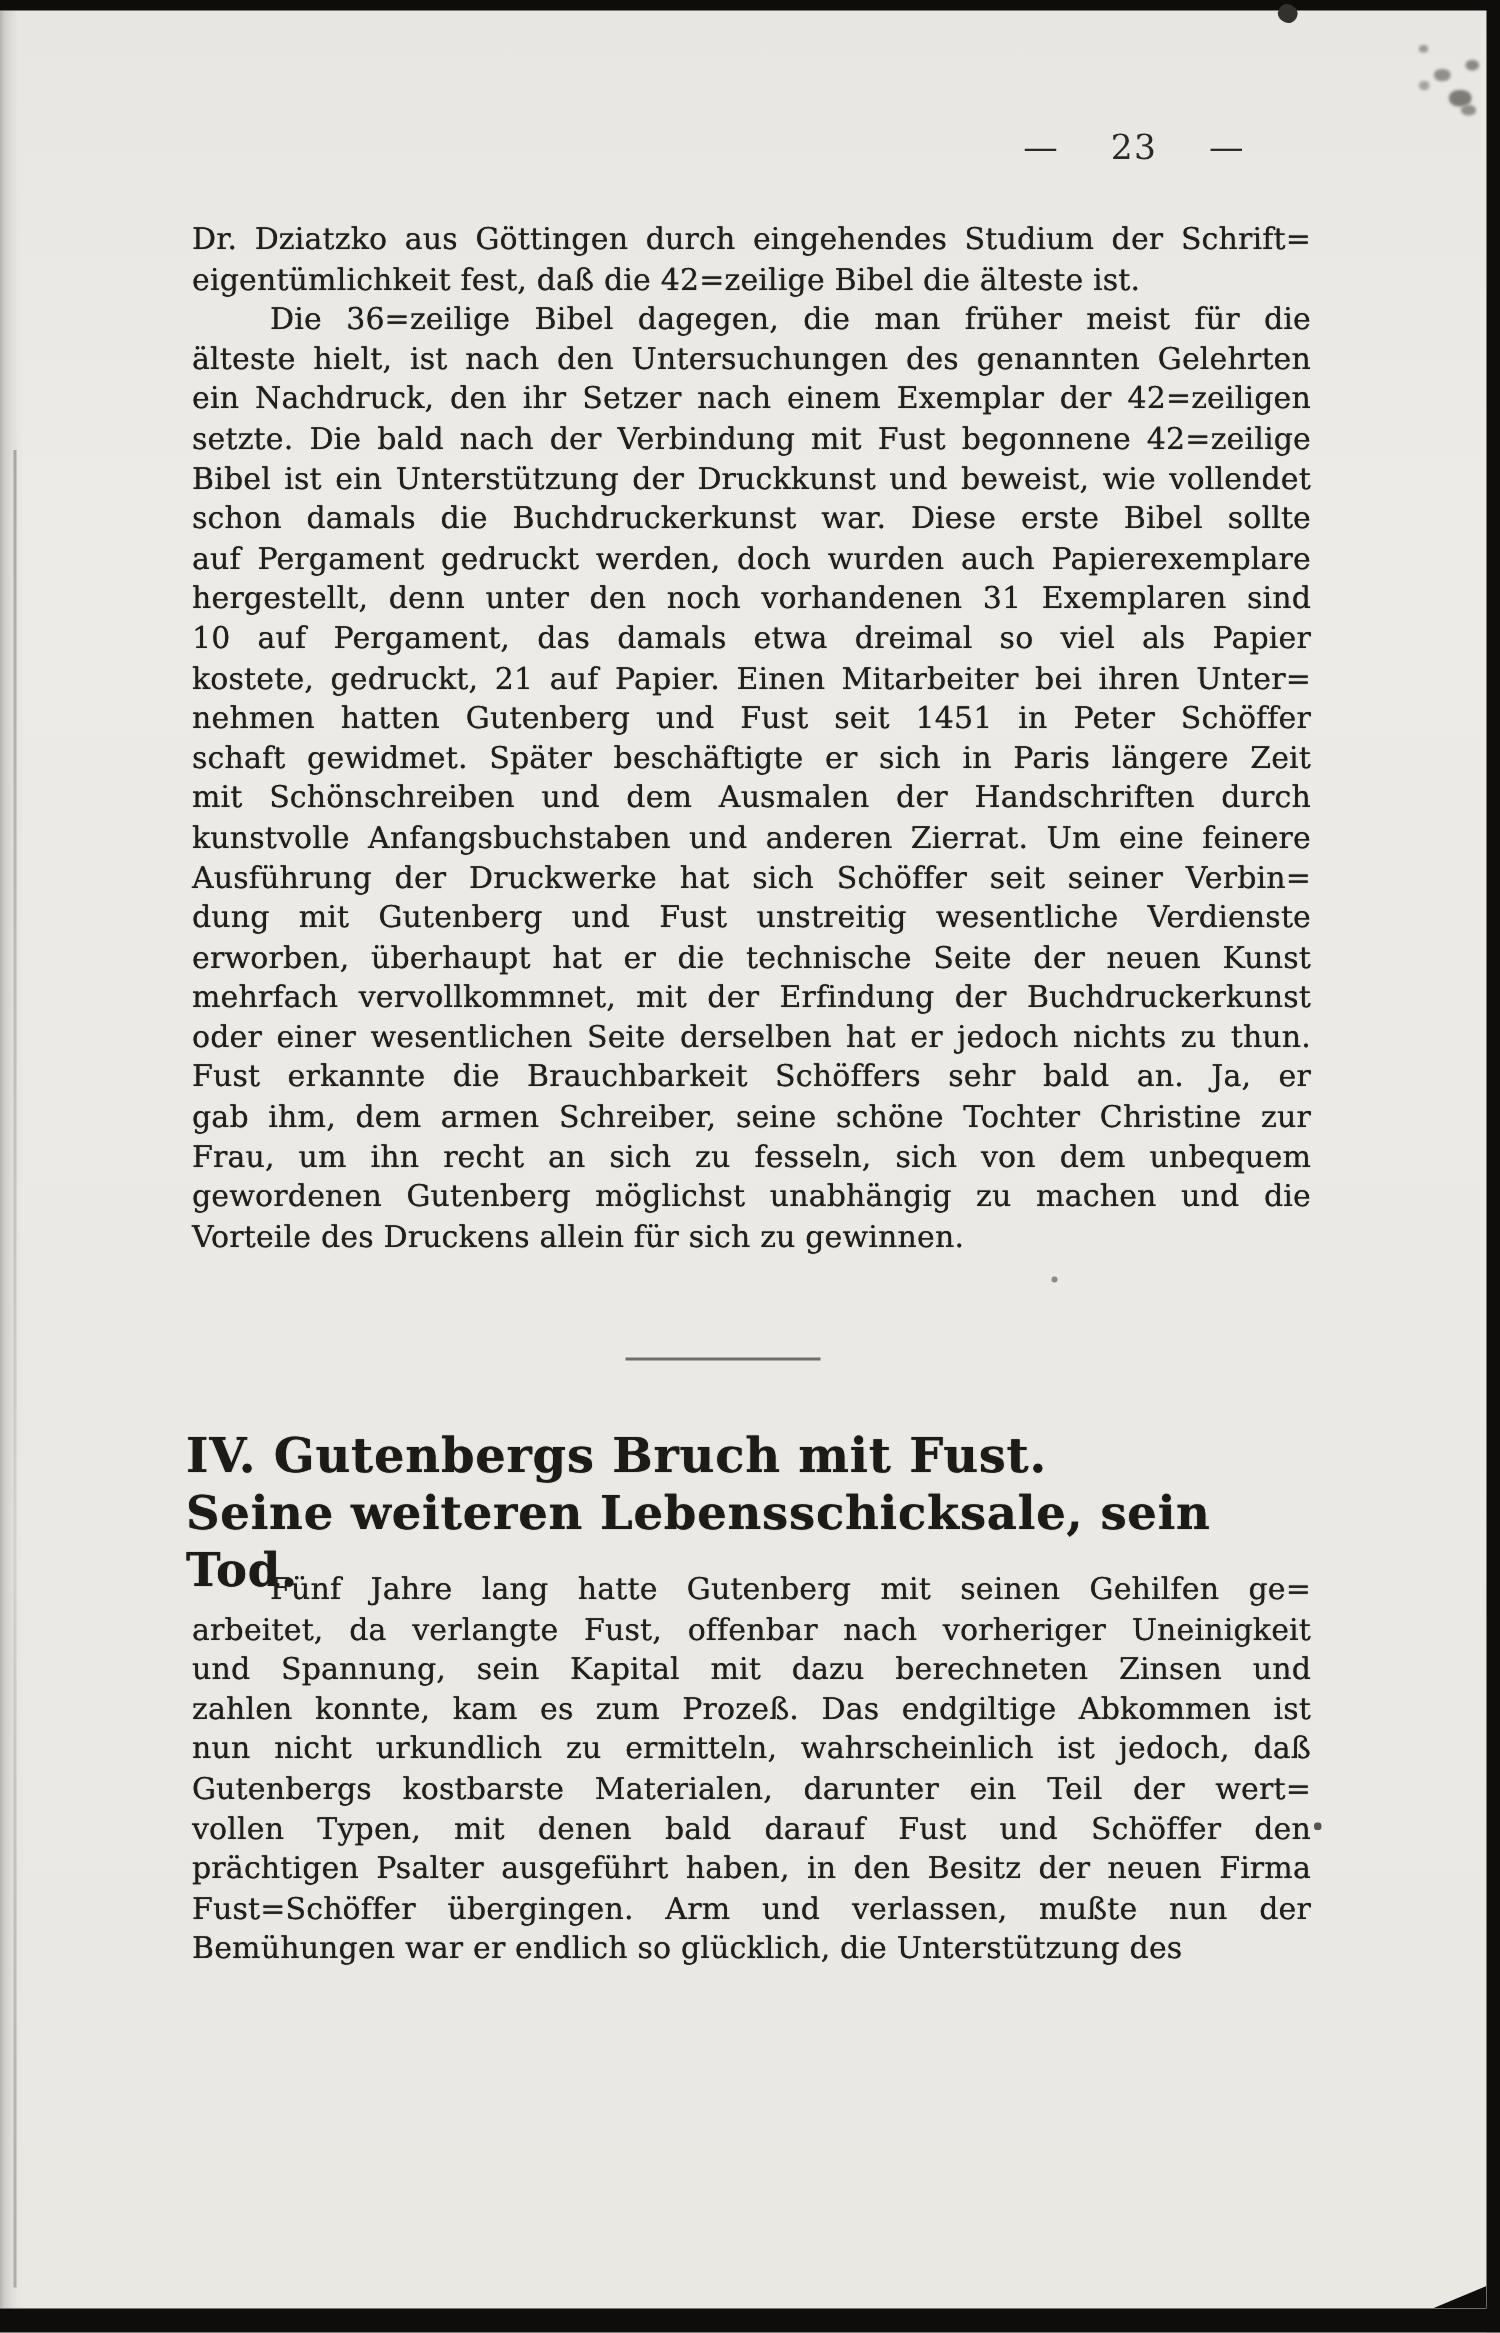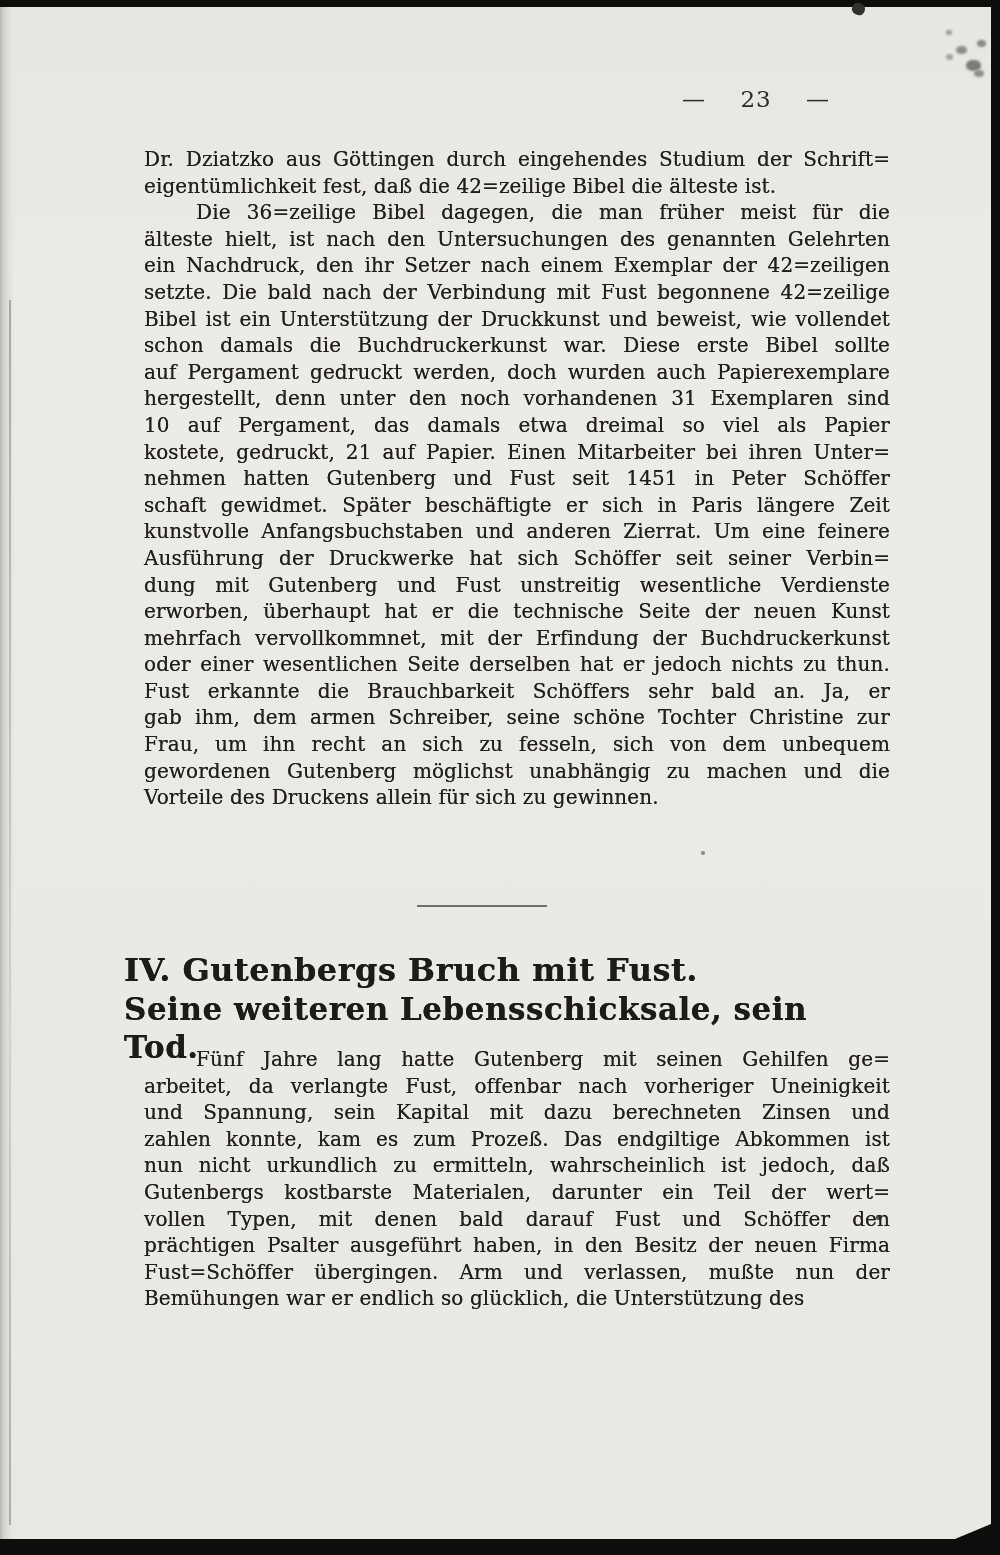--- a/index.html
+++ b/index.html
@@ -27,21 +27,21 @@
   .sp4{left:946px;top:54px;width:7px;height:6px;background:#a5a49f;filter:blur(1px);}
   .sp5{left:977px;top:40px;width:9px;height:7px;background:#8a8983;filter:blur(1px);}
   .sp6{left:974px;top:70px;width:10px;height:7px;background:#918f89;filter:blur(1px);}
   .sp7{left:876px;top:1215px;width:5px;height:5px;background:#55534e;}
   .sp8{left:701px;top:851px;width:4px;height:4px;background:#8d8c86;}
   .sp9{left:946px;top:30px;width:6px;height:5px;background:#9b9a94;filter:blur(1px);}
   
   .pagenum{position:absolute;top:86px;left:130px;width:700px;text-align:right;
     font-size:23px;letter-spacing:1px;word-spacing:26px;color:#2b2925;}
   
-  .textblock{position:absolute;left:144px;width:746px;font-size:20px;}
+  .textblock{position:absolute;left:128px;width:746px;font-size:20px;}
   .tb1{top:146px;}
   .tb2{top:1046px;}
   .line{height:26.6px;line-height:26.6px;text-align:justify;text-align-last:justify;
     white-space:nowrap;letter-spacing:.1px;text-shadow:0 0 .5px rgba(33,31,27,.85);}
   .line.para-end{text-align-last:left;}
   .line.indent{padding-left:52px;box-sizing:border-box;}
   
   .divider{position:absolute;top:905px;left:417px;width:130px;height:2px;background:#6f6e6a;}
   
   .heading{position:absolute;top:951px;left:124px;width:752px;text-align:left;color:#1d1b18;}
@@ -85,20 +85,21 @@
         <div class="line">ein Nachdruck, den ihr Setzer nach einem Exemplar der 42=zeiligen</div>
         <div class="line">setzte.  Die bald nach der Verbindung mit Fust begonnene 42=zeilige</div>
         <div class="line">Bibel ist ein Unterstützung der Druckkunst und beweist, wie vollendet</div>
         <div class="line">schon damals die Buchdruckerkunst war.  Diese erste Bibel sollte</div>
         <div class="line">auf Pergament gedruckt werden, doch wurden auch Papierexemplare</div>
         <div class="line">hergestellt, denn unter den noch vorhandenen 31 Exemplaren sind</div>
         <div class="line">10 auf Pergament, das damals etwa dreimal so viel als Papier</div>
         <div class="line">kostete, gedruckt, 21 auf Papier.  Einen Mitarbeiter bei ihren Unter=</div>
         <div class="line">nehmen hatten Gutenberg und Fust seit 1451 in Peter Schöffer</div>
         <div class="line">schaft gewidmet.  Später beschäftigte er sich in Paris längere Zeit</div>
+        <div class="line">mit Schönschreiben und dem Ausmalen der Handschriften durch</div>
         <div class="line">kunstvolle Anfangsbuchstaben und anderen Zierrat.  Um eine feinere</div>
         <div class="line">Ausführung der Druckwerke hat sich Schöffer seit seiner Verbin=</div>
         <div class="line">dung mit Gutenberg und Fust unstreitig wesentliche Verdienste</div>
         <div class="line">erworben, überhaupt hat er die technische Seite der neuen Kunst</div>
         <div class="line">mehrfach vervollkommnet, mit der Erfindung der Buchdruckerkunst</div>
         <div class="line">oder einer wesentlichen Seite derselben hat er jedoch nichts zu thun.</div>
         <div class="line">Fust erkannte die Brauchbarkeit Schöffers sehr bald an.  Ja, er</div>
         <div class="line">gab ihm, dem armen Schreiber, seine schöne Tochter Christine zur</div>
         <div class="line">Frau, um ihn recht an sich zu fesseln, sich von dem unbequem</div>
         <div class="line">gewordenen Gutenberg möglichst unabhängig zu machen und die</div>

